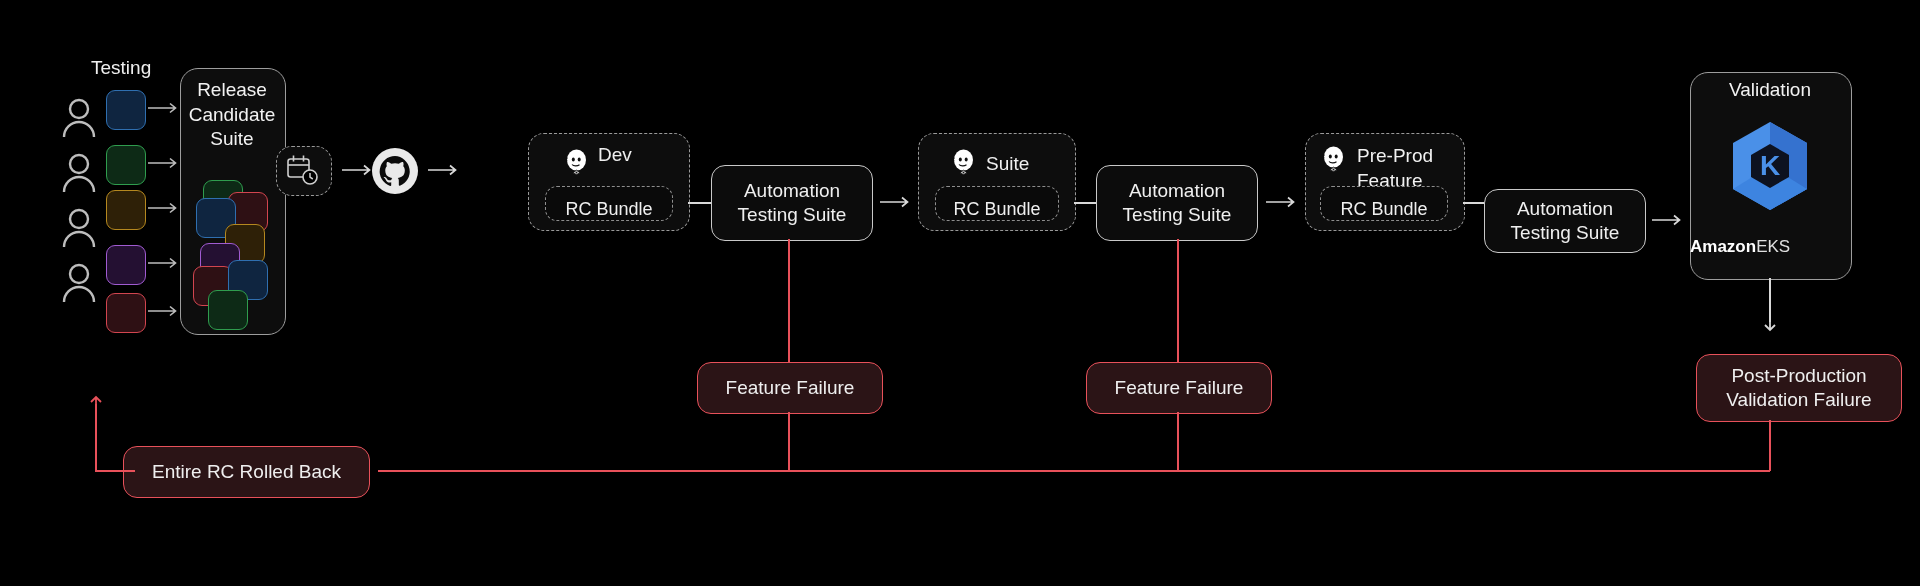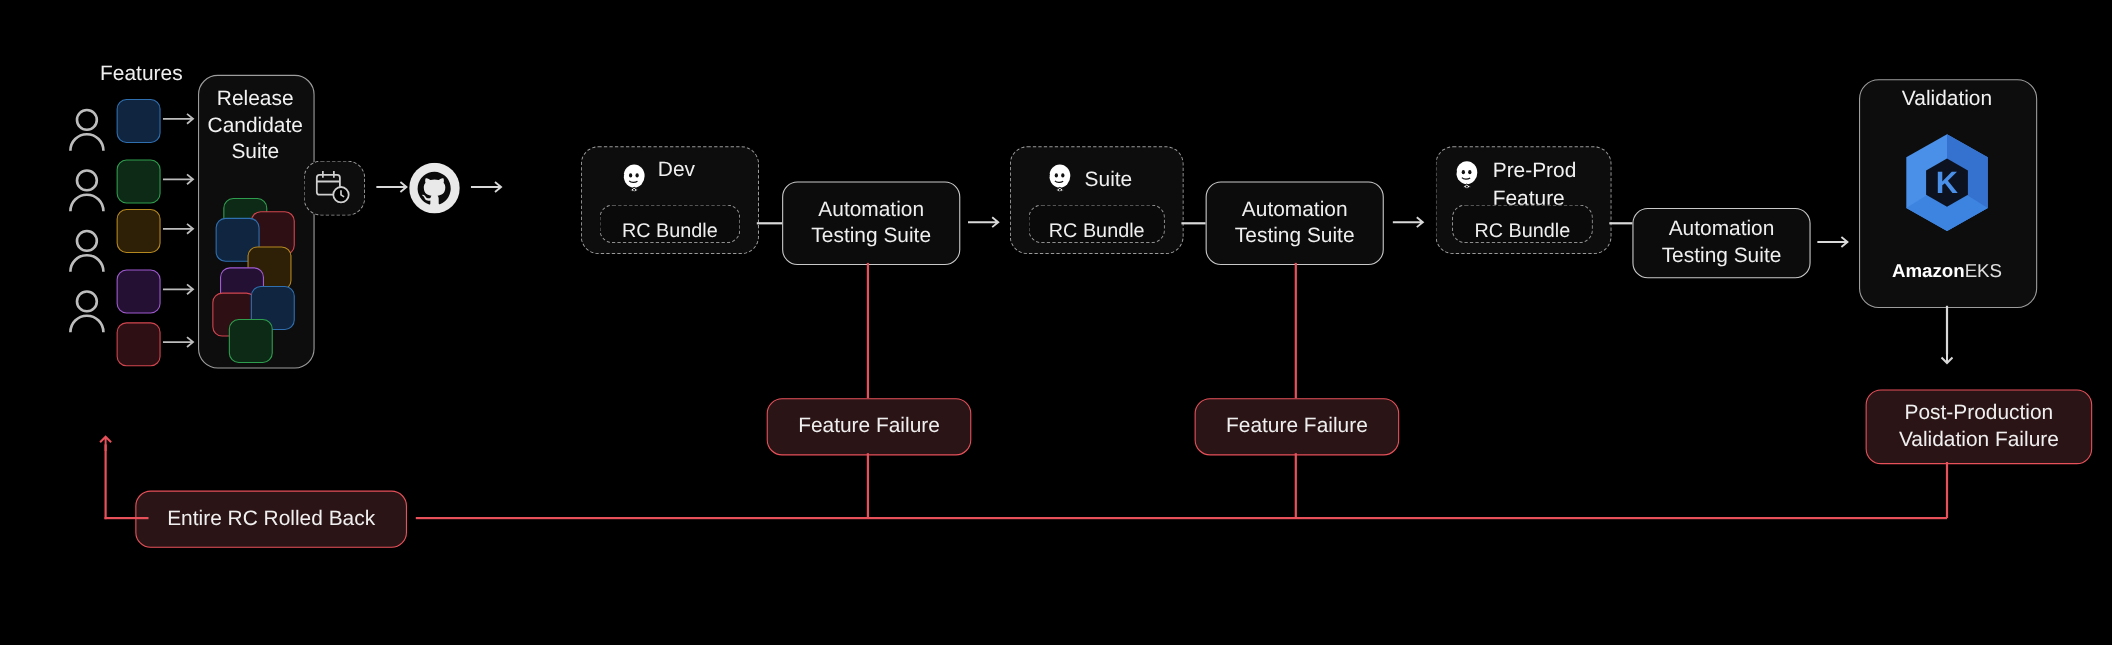--- a/index.html
+++ b/index.html
@@ -27,21 +27,21 @@
   .arrow-r{width:34px;height:14px;}
   
   .hline{background:#d9d9d9;height:1.6px;}
   .vline-red{background:#e8515a;width:1.8px;}
   .hline-red{background:#e8515a;height:1.8px;}
   .vline-white{background:#d9d9d9;width:1.8px;}
 </style>
 </head>
 <body>
 
-<div class="abs lbl" style="left:91px;top:57px;">Features</div>
+<div class="abs lbl" style="left:91px;top:57px;">Testing</div>
 
 <div class="abs person" style="left:60px;top:98px;">
   <svg width="38" height="40" viewBox="0 0 38 40">
       <circle cx="19" cy="11" r="9" fill="none" stroke="#bdbdbd" stroke-width="2.4"></circle>
       <path d="M4 39a15 15 0 0 1 30 0" fill="none" stroke="#bdbdbd" stroke-width="2.4"></path>
     </svg>
 </div>
 <div class="abs person" style="left:60px;top:153px;">
   <svg width="38" height="40" viewBox="0 0 38 40">
       <circle cx="19" cy="11" r="9" fill="none" stroke="#bdbdbd" stroke-width="2.4"></circle>
@@ -225,21 +225,21 @@
 <div class="abs title" style="left:1690px;top:78px;width:160px;">Validation</div>
 <div class="abs" style="left:1725px;top:118px;">
   <svg width="90" height="96" viewBox="0 0 90 96">
     <path d="M45 4 82 25v46L45 92 8 71V25z" fill="#4a90e8"></path>
     <path d="M45 4 82 25v46L45 92z" fill="#3572cf"></path>
     <path d="M45 48 82 71 45 92 8 71z" fill="#3d84e0"></path>
     <path d="M45 26 64 37v22L45 70 26 59V37z" fill="#0d1220"></path>
     <text x="45" y="57" font-family="'Liberation Sans',sans-serif" font-size="28" font-weight="bold" fill="#4a90e8" text-anchor="middle">K</text>
   </svg>
 </div>
-<div class="abs" style="left:1690px;top:237px;width:160px;text-align:center;font-size:17px;">
+<div class="abs" style="left:1690px;top:237px;width:160px;font-size:17px;">
   <span style="font-weight:bold;color:#fff;">Amazon</span><span style="color:#e0e0e0;">EKS</span>
 </div>
 
 <div class="abs vline-white" style="left:1769px;top:278px;height:44px;"></div>
 <div class="abs" style="left:1762px;top:318px;">
   <svg width="16" height="14" viewBox="0 0 16 14">
       <path d="M8 0v11M3 7l5 5 5-5" fill="none" stroke="#d9d9d9" stroke-width="1.8"></path>
     </svg></div>
 
 <div class="abs failbox" style="left:697px;top:362px;width:184px;height:50px;">

